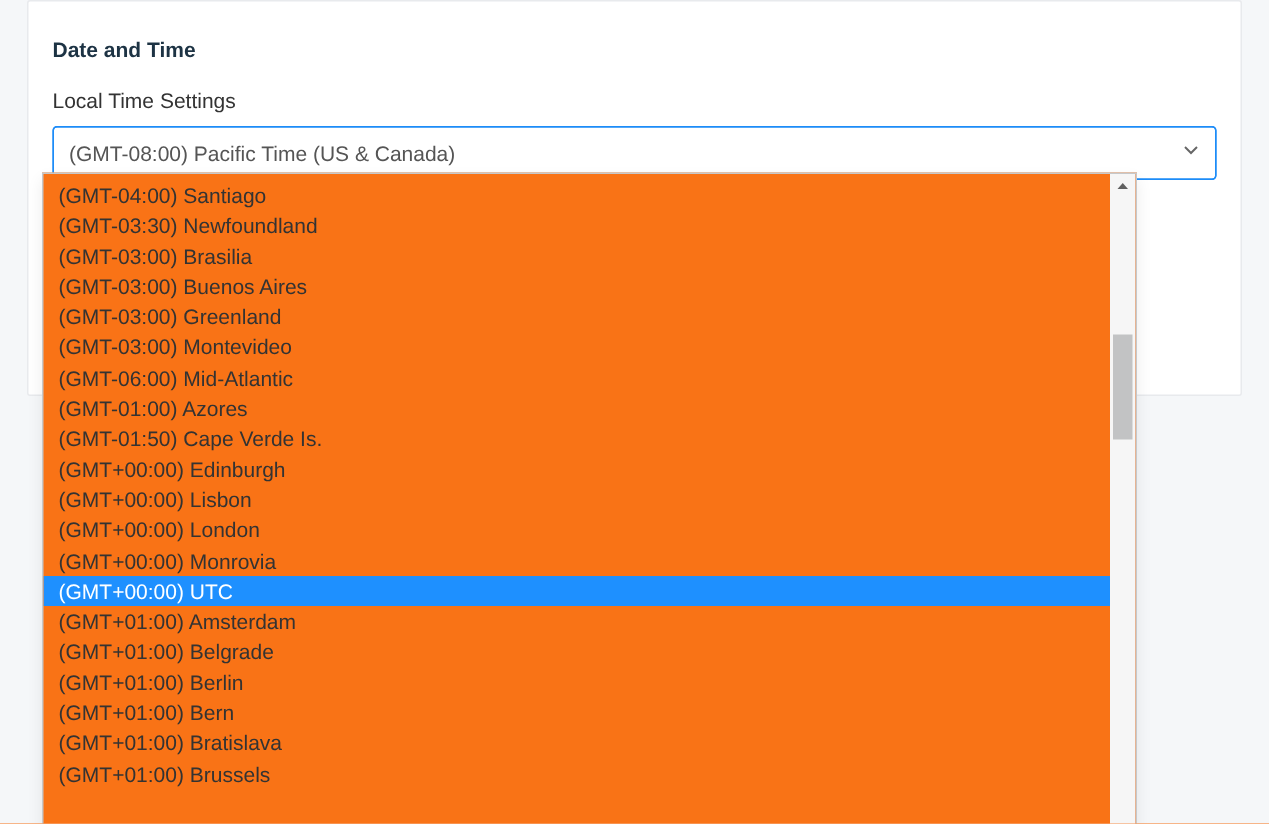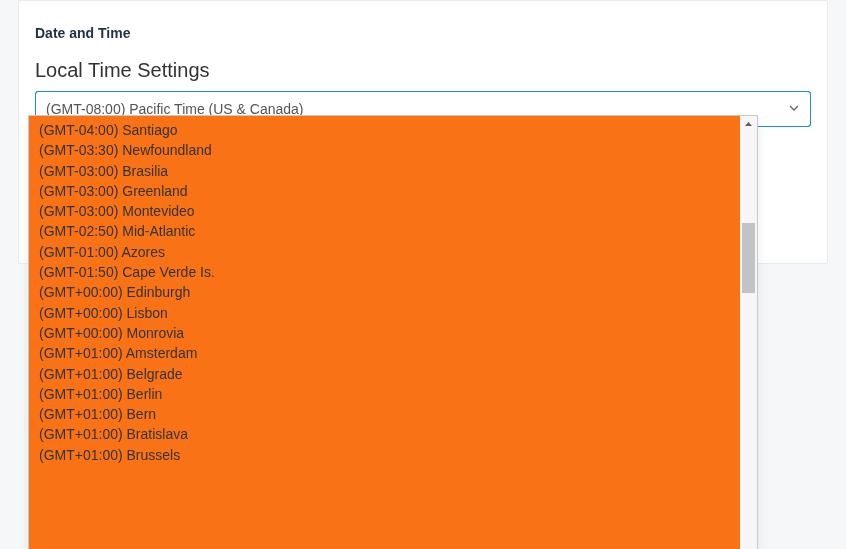--- a/index.html
+++ b/index.html
@@ -24,21 +24,21 @@
     .card-inner {
       padding: 0 16px;
     }
     .section-title {
       font-size: 14px;
       font-weight: 700;
       color: #1d3344;
       margin-bottom: 18px;
     }
     .field-label {
-      font-size: 20px;
+      font-size: 14px;
       color: #333;
       margin-bottom: 9px;
     }
     .select-box {
       width: 100%;
       height: 36px;
       border: 1px solid #1d8cf8;
       border-radius: 3px;
       background: #fff;
       display: flex;
@@ -154,28 +154,31 @@
   </div>
   <div class="hidden-letter">E</div>
   <div class="hidden-orange"></div>
 </div>
 
 <div class="dropdown">
   <div class="dropdown-list" id="dropdown-list">
       <div class="dropdown-item">(GMT-04:00) Santiago</div>
       <div class="dropdown-item">(GMT-03:30) Newfoundland</div>
       <div class="dropdown-item">(GMT-03:00) Brasilia</div>
+      <div class="dropdown-item">(GMT-03:00) Buenos Aires</div>
       <div class="dropdown-item">(GMT-03:00) Greenland</div>
       <div class="dropdown-item">(GMT-03:00) Montevideo</div>
-      <div class="dropdown-item">(GMT-02:50) Mid-Atlantic</div>
+      <div class="dropdown-item">(GMT-06:00) Mid-Atlantic</div>
       <div class="dropdown-item">(GMT-01:00) Azores</div>
       <div class="dropdown-item">(GMT-01:50) Cape Verde Is.</div>
       <div class="dropdown-item">(GMT+00:00) Edinburgh</div>
       <div class="dropdown-item">(GMT+00:00) Lisbon</div>
+      <div class="dropdown-item">(GMT+00:00) London</div>
       <div class="dropdown-item">(GMT+00:00) Monrovia</div>
+      <div class="dropdown-item highlighted">(GMT+00:00) UTC</div>
       <div class="dropdown-item">(GMT+01:00) Amsterdam</div>
       <div class="dropdown-item">(GMT+01:00) Belgrade</div>
       <div class="dropdown-item">(GMT+01:00) Berlin</div>
       <div class="dropdown-item">(GMT+01:00) Bern</div>
       <div class="dropdown-item">(GMT+01:00) Bratislava</div>
       <div class="dropdown-item">(GMT+01:00) Brussels</div>
     </div>
   <div class="scroll-track">
     <div class="scroll-arrow">
       <svg width="9" height="9" viewBox="0 0 9 9">

